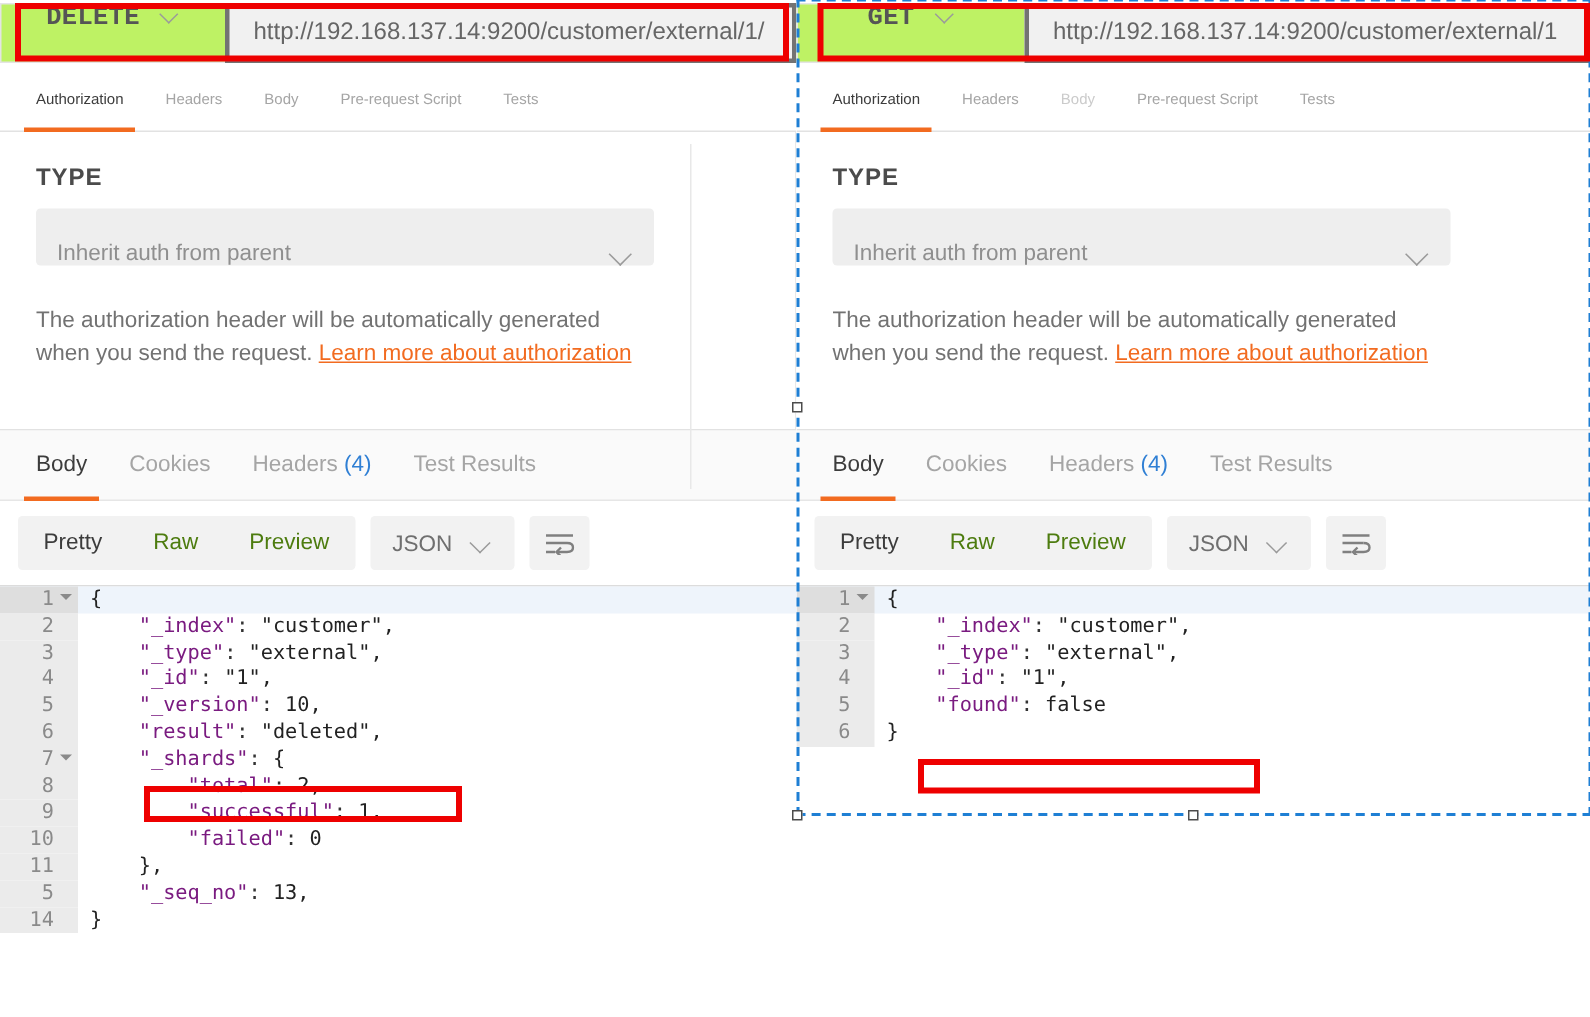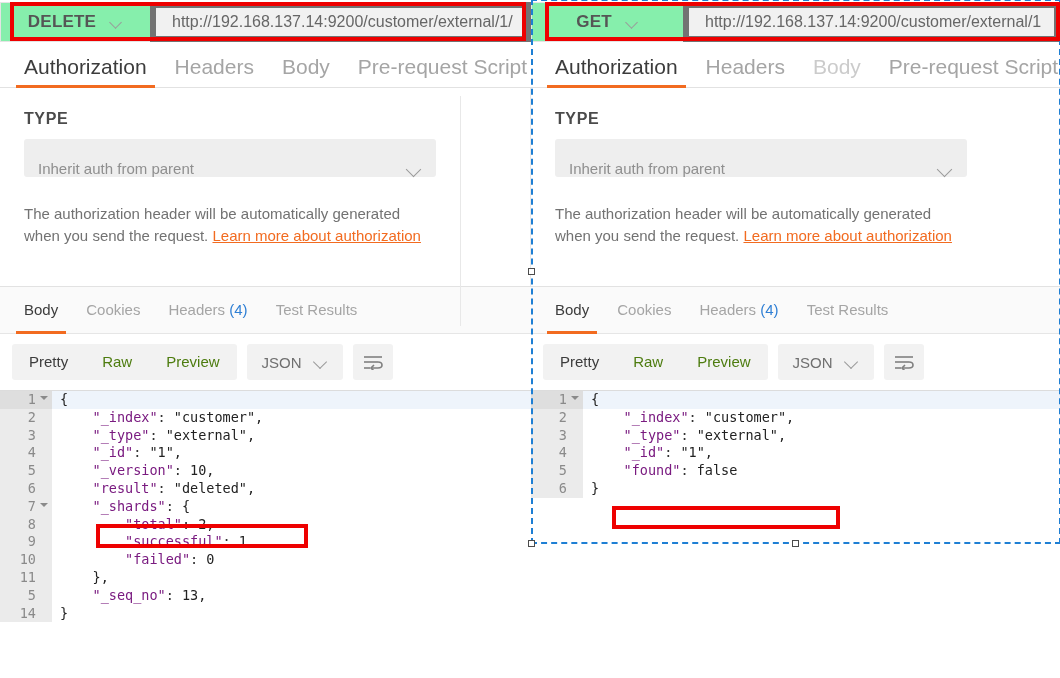--- a/index.html
+++ b/index.html
@@ -41,28 +41,28 @@
     align-items: flex-start;
   }
   .req-inner {
     display: flex;
     height: 40px;
     margin-top: 2px;
     width: 100%;
   }
   .method-box {
     width: 150px;
-    background: #86efac;
+    background: #bef264;
     border: 1px solid #e4e4e4;
     border-right: none;
     display: flex;
-    align-items: center;
     justify-content: center;
     gap: 14px;
     box-sizing: border-box;
+    font-family: Liberation Mono, monospace;
   }
   .method-label {
     font-size: 17px;
     font-weight: bold;
     color: #555555;
     letter-spacing: .2px;
   }
   .chev {
     width: 13px;
     height: 13px;
@@ -74,21 +74,21 @@
     position: absolute;
     left: 1px; top: 2px;
     width: 8px; height: 8px;
     border-right: 1.7px solid #9a9a9a;
     border-bottom: 1.7px solid #9a9a9a;
     transform: rotate(45deg);
   }
   .url-box {
     flex: 1;
     background: #f1f1f1;
-    border: 6px solid #737373;
+    border: 3px solid #737373;
     display: flex;
     align-items: center;
     padding-left: 16px;
     font-size: 16px;
     color: #666666;
     box-sizing: border-box;
     overflow: hidden;
     white-space: nowrap;
   }
   .pane-right .method-box { width: 152px; }
@@ -110,21 +110,21 @@
   .tabs {
     height: 40px;
     display: flex;
     align-items: center;
     border-bottom: 1px solid #e2e2e2;
     padding-left: 10px;
     background: #ffffff;
     position: relative;
   }
   .tab {
-    font-size: 21px;
+    font-size: 10px;
     color: #a5a5a5;
     padding: 0 14px;
     height: 40px;
     line-height: 40px;
     white-space: nowrap;
     position: relative;
   }
   .tab.dim { color: #cbcbcb; }
   .tab.active { color: #3c3c3c; }
   .tab.active::after {

